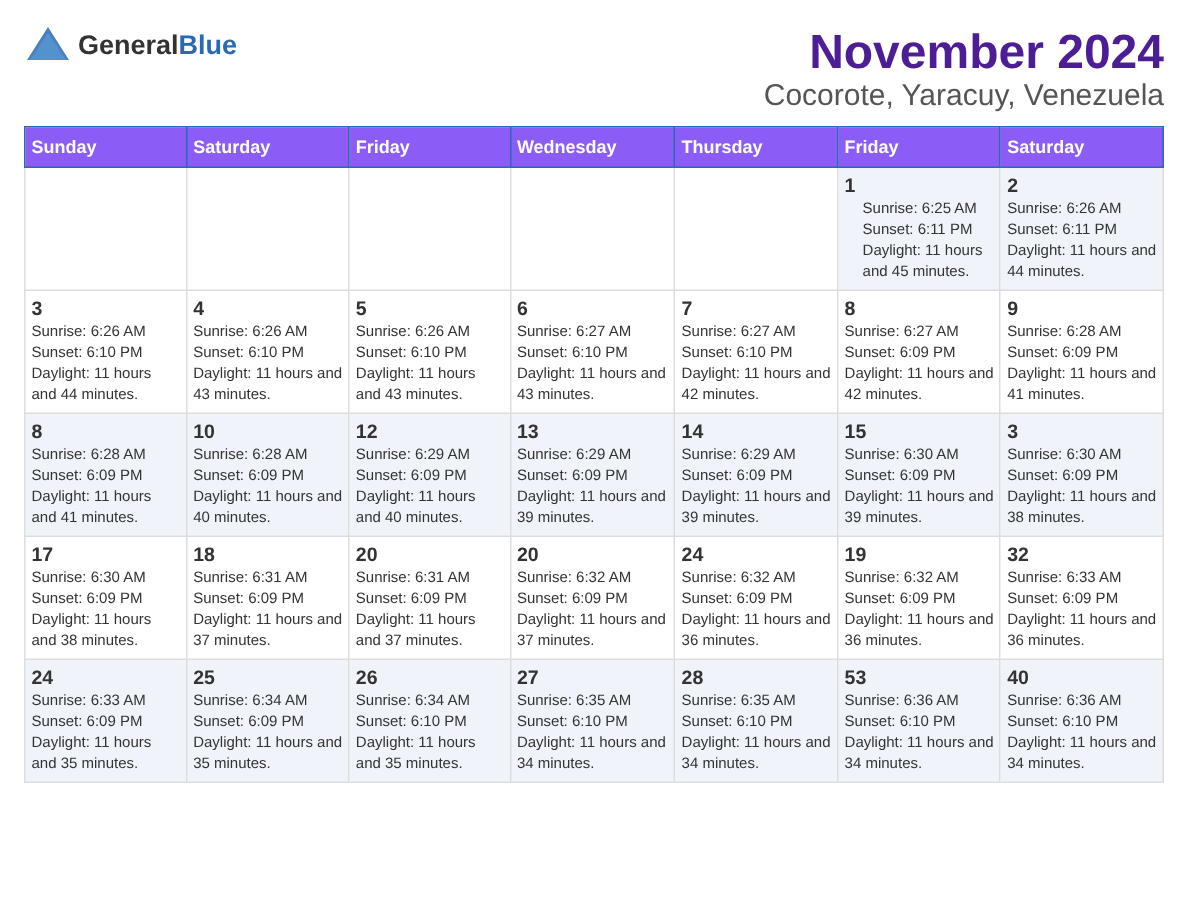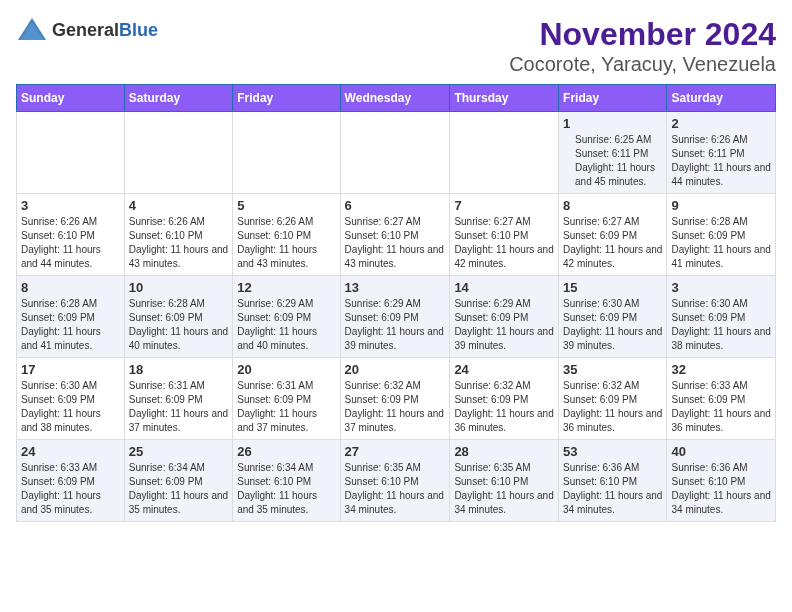--- a/index.html
+++ b/index.html
@@ -261,21 +261,21 @@
 Sunset: 6:09 PM
 Daylight: 11 hours and 37 minutes.</div>
         </td>
         <td>
           <span class="day-number">24</span>
           <div class="day-content" style="white-space: pre-wrap;">Sunrise: 6:32 AM
 Sunset: 6:09 PM
 Daylight: 11 hours and 36 minutes.</div>
         </td>
         <td>
-          <span class="day-number">35</span>
+          <span class="day-number">19</span>
           <div class="day-content" style="white-space: pre-wrap;">Sunrise: 6:32 AM
 Sunset: 6:09 PM
 Daylight: 11 hours and 36 minutes.</div>
         </td>
         <td>
           <span class="day-number">32</span>
           <div class="day-content" style="white-space: pre-wrap;">Sunrise: 6:33 AM
 Sunset: 6:09 PM
 Daylight: 11 hours and 36 minutes.</div>
         </td>

